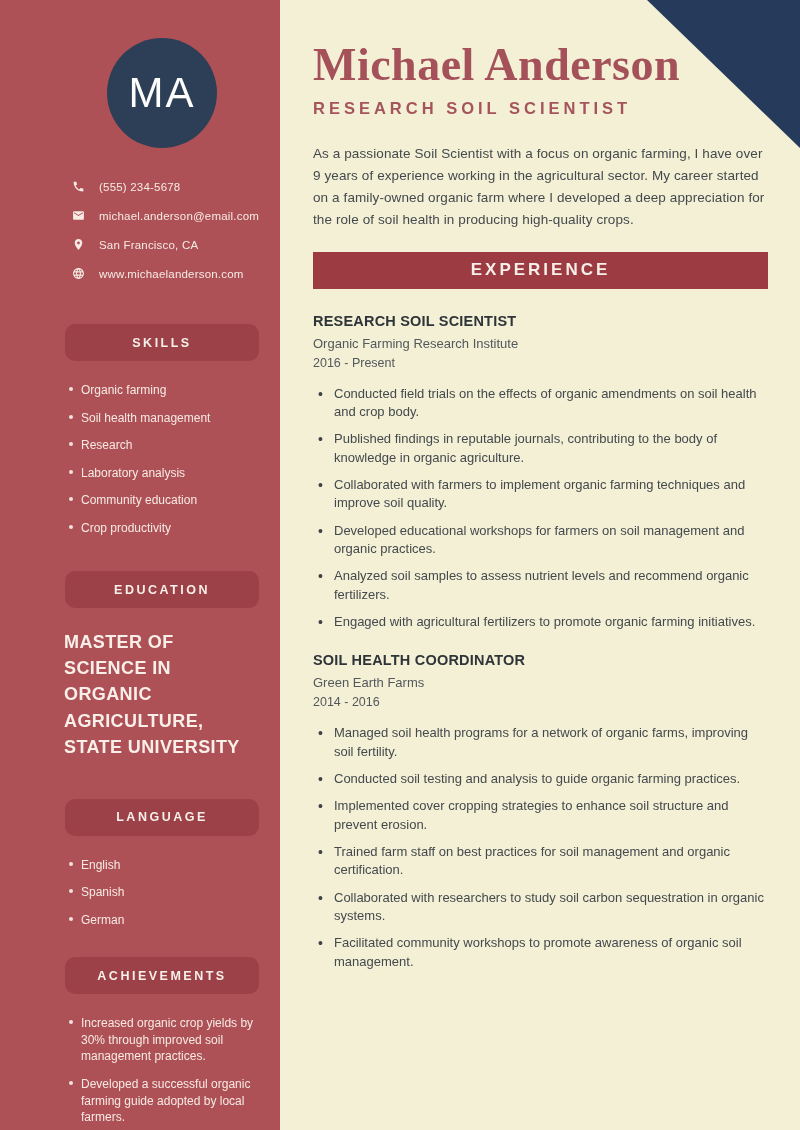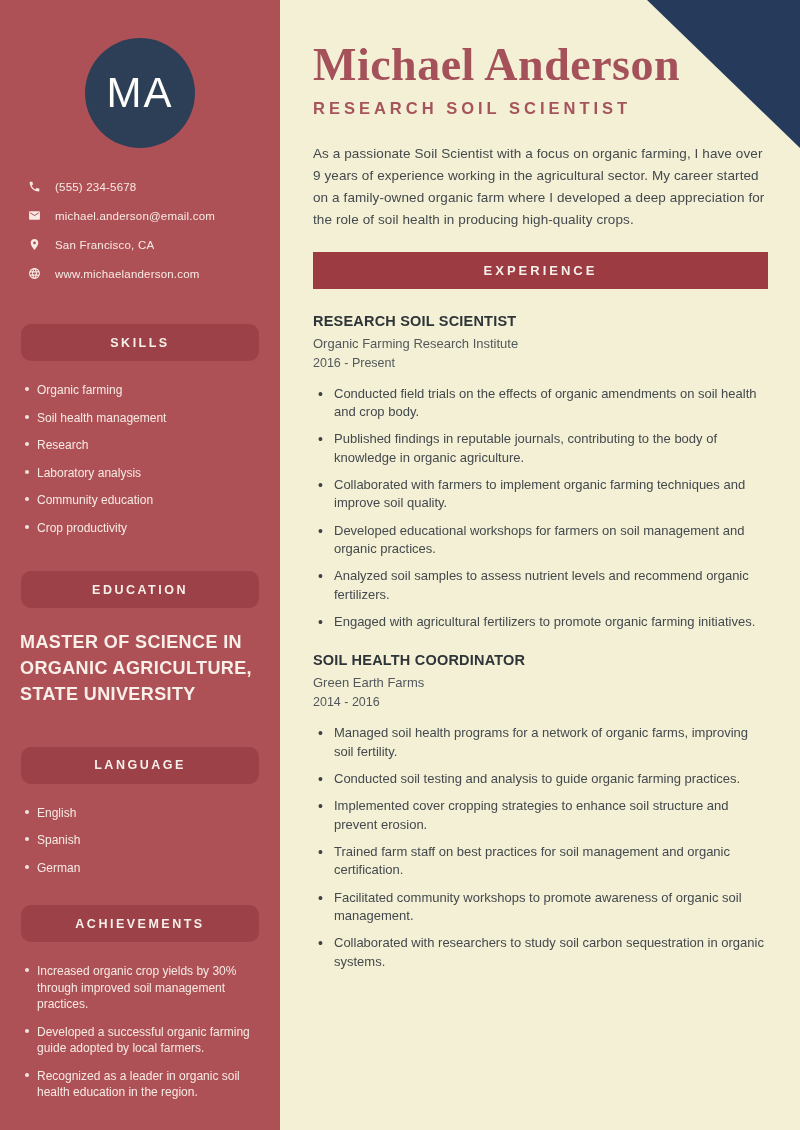--- a/index.html
+++ b/index.html
@@ -17,21 +17,21 @@
     --heading-text:#2e3438;
     --body-text:#44494d;
     --muted-text:#53585c;
   }
   *{margin:0;padding:0;box-sizing:border-box;}
   html,body{width:800px;height:1130px;overflow:hidden;}
   body{font-family:"Liberation Sans","DejaVu Sans",sans-serif;}
   .page{display:flex;width:800px;height:1130px;}
 
   
-  .sidebar{width:280px;height:1130px;background:var(--sidebar-bg);color:var(--sidebar-text);flex-shrink:0;}
+  .sidebar{width:280px;height:1130px;background:var(--sidebar-bg);color:var(--sidebar-text);flex-shrink:0;padding-left:44px;}
   .avatar{width:110px;height:110px;border-radius:50%;background:var(--avatar-bg);
           margin:38px auto 0;display:flex;align-items:center;justify-content:center;}
   .avatar span{color:var(--avatar-text);font-size:42px;font-weight:500;letter-spacing:2px;}
   .contact{list-style:none;margin-top:32px;padding:0 20px 0 28px;}
   .contact li{display:flex;align-items:center;margin-bottom:16px;font-size:11.5px;letter-spacing:.2px;}
   .contact li svg{width:13px;height:13px;margin-right:14px;flex-shrink:0;fill:var(--sidebar-text);}
   .band{margin:0 21px;height:37px;background:var(--sidebar-band-bg);
         display:flex;align-items:center;justify-content:center;border-radius:10px;}
   .band span{font-size:12.5px;font-weight:bold;letter-spacing:2.5px;color:#f7efe9;}
   .band.skills{margin-top:44px;}
@@ -48,21 +48,21 @@
   
   .main{flex:1;background:var(--main-bg);position:relative;padding:0 32px 0 33px;}
   .corner-triangle{position:absolute;top:0;right:0;width:0;height:0;
         border-left:153px solid transparent;border-top:148px solid var(--corner-triangle);}
   .name{margin-top:40px;font-family:"Liberation Serif","DejaVu Serif",serif;
         font-size:46px;font-weight:700;color:var(--name-color);line-height:1.1;letter-spacing:.5px;}
   .subtitle{margin-top:8px;font-size:16.5px;font-weight:600;letter-spacing:4px;color:var(--subtitle-color);}
   .summary{margin-top:25px;font-size:13.5px;line-height:1.63;color:var(--body-text);letter-spacing:.1px;}
   .exp-band{margin-top:21px;height:37px;background:var(--experience-band-bg);
         display:flex;align-items:center;justify-content:center;}
-  .exp-band span{color:var(--experience-band-text);font-size:13px;font-weight:bold;letter-spacing:3px;}
+  .exp-band span{color:var(--experience-band-text);font-size:17px;font-weight:bold;letter-spacing:3px;}
   .job{margin-top:24px;}
   .job + .job{margin-top:21px;}
   .job-title{font-size:14.5px;font-weight:bold;color:var(--heading-text);letter-spacing:.2px;}
   .job-company{margin-top:7px;font-size:13px;color:var(--muted-text);}
   .job-dates{margin-top:5px;font-size:12.5px;color:var(--muted-text);}
   .job-bullets{list-style:none;margin-top:15px;}
   .job-bullets li{position:relative;padding-left:21px;font-size:13px;line-height:1.43;
         color:var(--body-text);margin-bottom:8.5px;}
   .job-bullets li::before{content:"\2022";position:absolute;left:5px;top:-1px;
         color:#3c4246;font-size:14px;}
@@ -169,19 +169,19 @@
 
     <section class="job">
       <div class="job-title">SOIL HEALTH COORDINATOR</div>
       <div class="job-company">Green Earth Farms</div>
       <div class="job-dates">2014 - 2016</div>
       <ul class="job-bullets">
           <li>Managed soil health programs for a network of organic farms, improving soil fertility.</li>
           <li>Conducted soil testing and analysis to guide organic farming practices.</li>
           <li>Implemented cover cropping strategies to enhance soil structure and prevent erosion.</li>
           <li>Trained farm staff on best practices for soil management and organic certification.</li>
+          <li>Collaborated with researchers to study soil carbon sequestration in organic systems.</li>
           <li>Facilitated community workshops to promote awareness of organic soil management.</li>
-          <li>Collaborated with researchers to study soil carbon sequestration in organic systems.</li>
         </ul>
     </section>
   </main>
 
 </div>
 
 </body></html>

